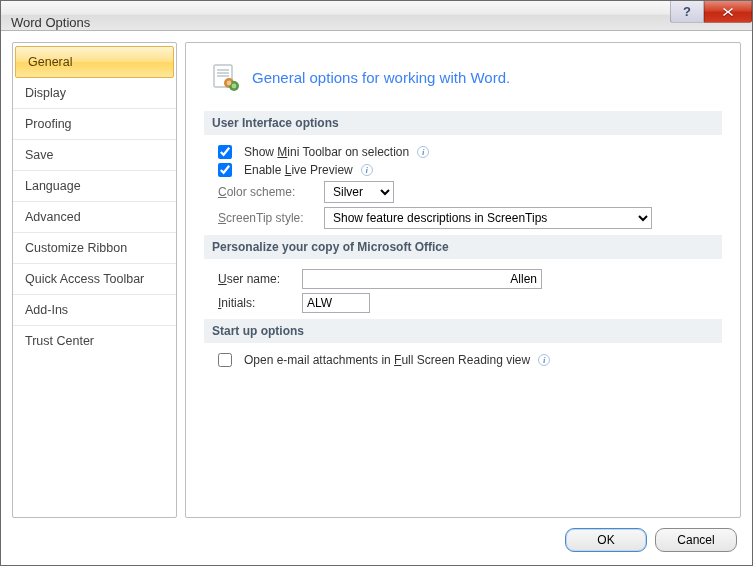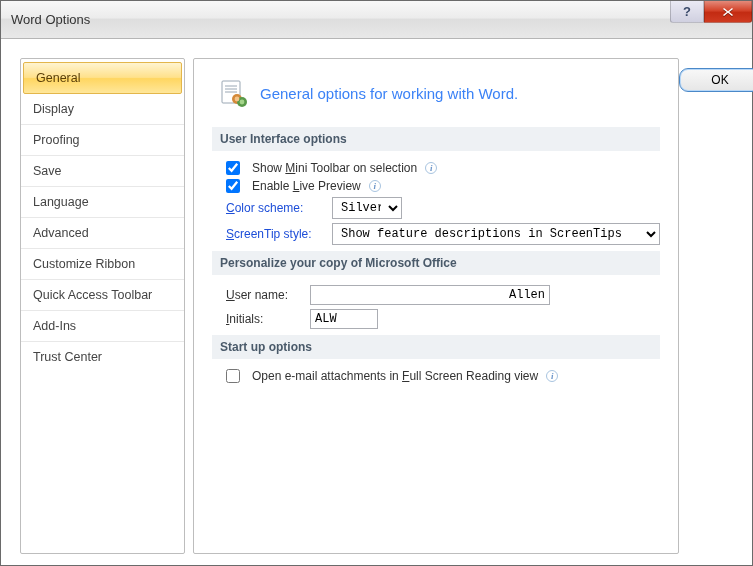--- a/index.html
+++ b/index.html
@@ -14,25 +14,25 @@
     background: #ccc;
   }
   .window {
     width: 753px;
     height: 566px;
     background: #fff;
     border: 1px solid #6a6a6a;
     box-shadow: 0 0 8px rgba(0,0,0,0.3);
   }
   .titlebar {
-    height: 38px;
+    height: 30px;
     background: linear-gradient(to bottom, #f8f8f8 0%, #ececec 45%, #dedede 50%, #e8e8e8 100%);
     border-bottom: 1px solid #b5b5b5;
     display: flex;
-    align-items: center;
+    align-items: flex-end;
     padding-left: 10px;
     position: relative;
   }
   .titlebar .title {
     font-size: 13px;
     color: #333;
   }
   .titlebar-buttons {
     position: absolute;
     right: 0;
@@ -60,23 +60,23 @@
     background: linear-gradient(to bottom, #e48a7a 0%, #d4442b 45%, #c32b12 55%, #cf3a20 100%);
     color: #fff;
     border-bottom-right-radius: 3px;
     width: 48px;
     font-size: 12px;
     font-family: Arial, sans-serif;
   }
   .close-btn svg { filter: drop-shadow(0 1px 0 rgba(0,0,0,0.4)); }
   .body {
     display: flex;
-    padding: 19px;
+    padding: 11px;
     height: calc(100% - 30px);
-    flex-direction: row;
+    flex-direction: column;
   }
   .columns { display:flex; flex:1; min-height:0; }
   .sidebar {
     width: 165px;
     border: 1px solid #bdbdbd;
     background: #fff;
     border-radius: 2px;
     padding: 4px 0;
   }
   .sidebar-item {
@@ -114,21 +114,21 @@
   .section-header {
     background: #eef1f4;
     color: #4a5a6a;
     font-weight: bold;
     font-size: 12px;
     padding: 5px 8px;
     margin: 6px 0 10px 0;
     border-radius: 0;
   }
   .row { display:flex; align-items:center; margin: 4px 0 4px 14px; gap:6px; }
-  .row-label { width: 100px; color: #1d4ed8; }
+  .row-label { width: 100px; color: #737373; }
   input[type="checkbox"] {
     width: 14px;
     height: 14px;
     margin: 0 6px 0 0;
   }
   .info-icon {
     display: inline-flex;
     width: 12px;
     height: 12px;
     border: 1px solid #a8c4e0;
@@ -137,21 +137,21 @@
     font-size: 9px;
     font-style: italic;
     align-items: center;
     justify-content: center;
     margin-left: 2px;
     font-family: Georgia, serif;
     font-weight: bold;
   }
   select, input[type="text"] {
     border: 1px solid #abadb3;
-    font-family: Liberation Mono, monospace;
+    font-family: Liberation Sans, sans-serif;
     font-size: 12px;
     padding: 2px 4px;
     background: #fff;
   }
   select { height: 22px; }
   .footer {
     display: flex;
     justify-content: flex-end;
     gap: 8px;
     padding: 10px 4px 2px 0;

